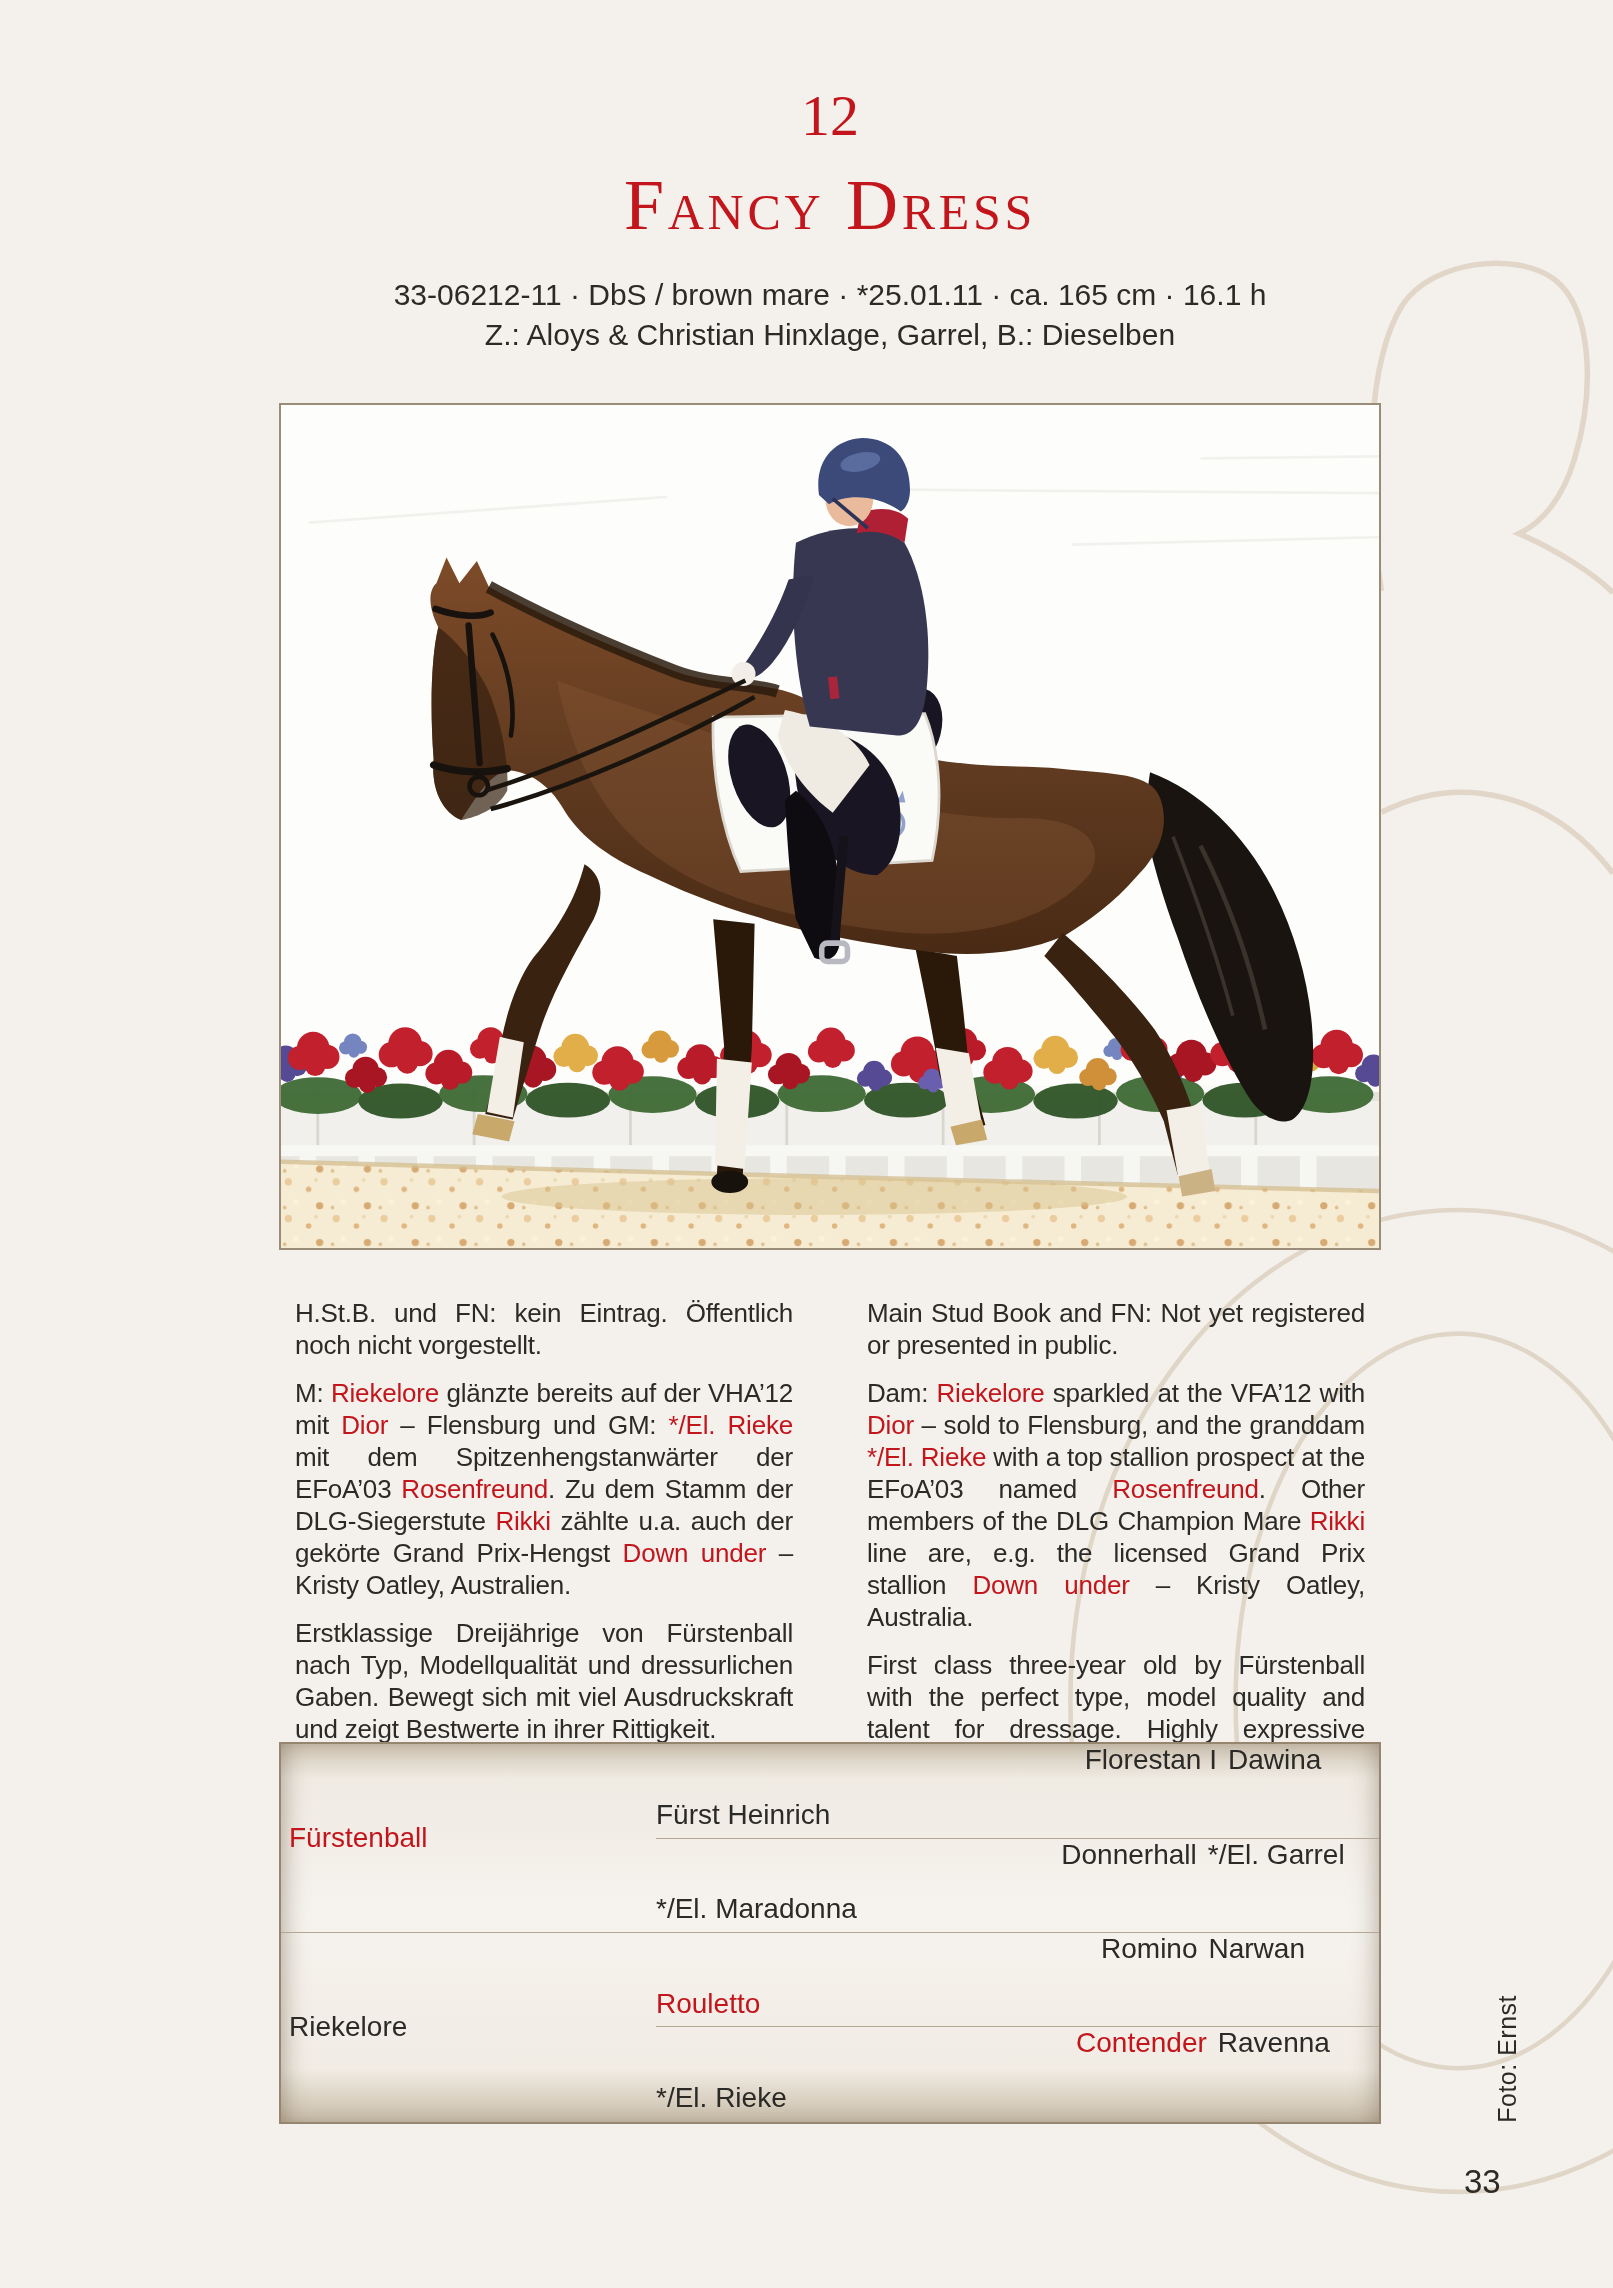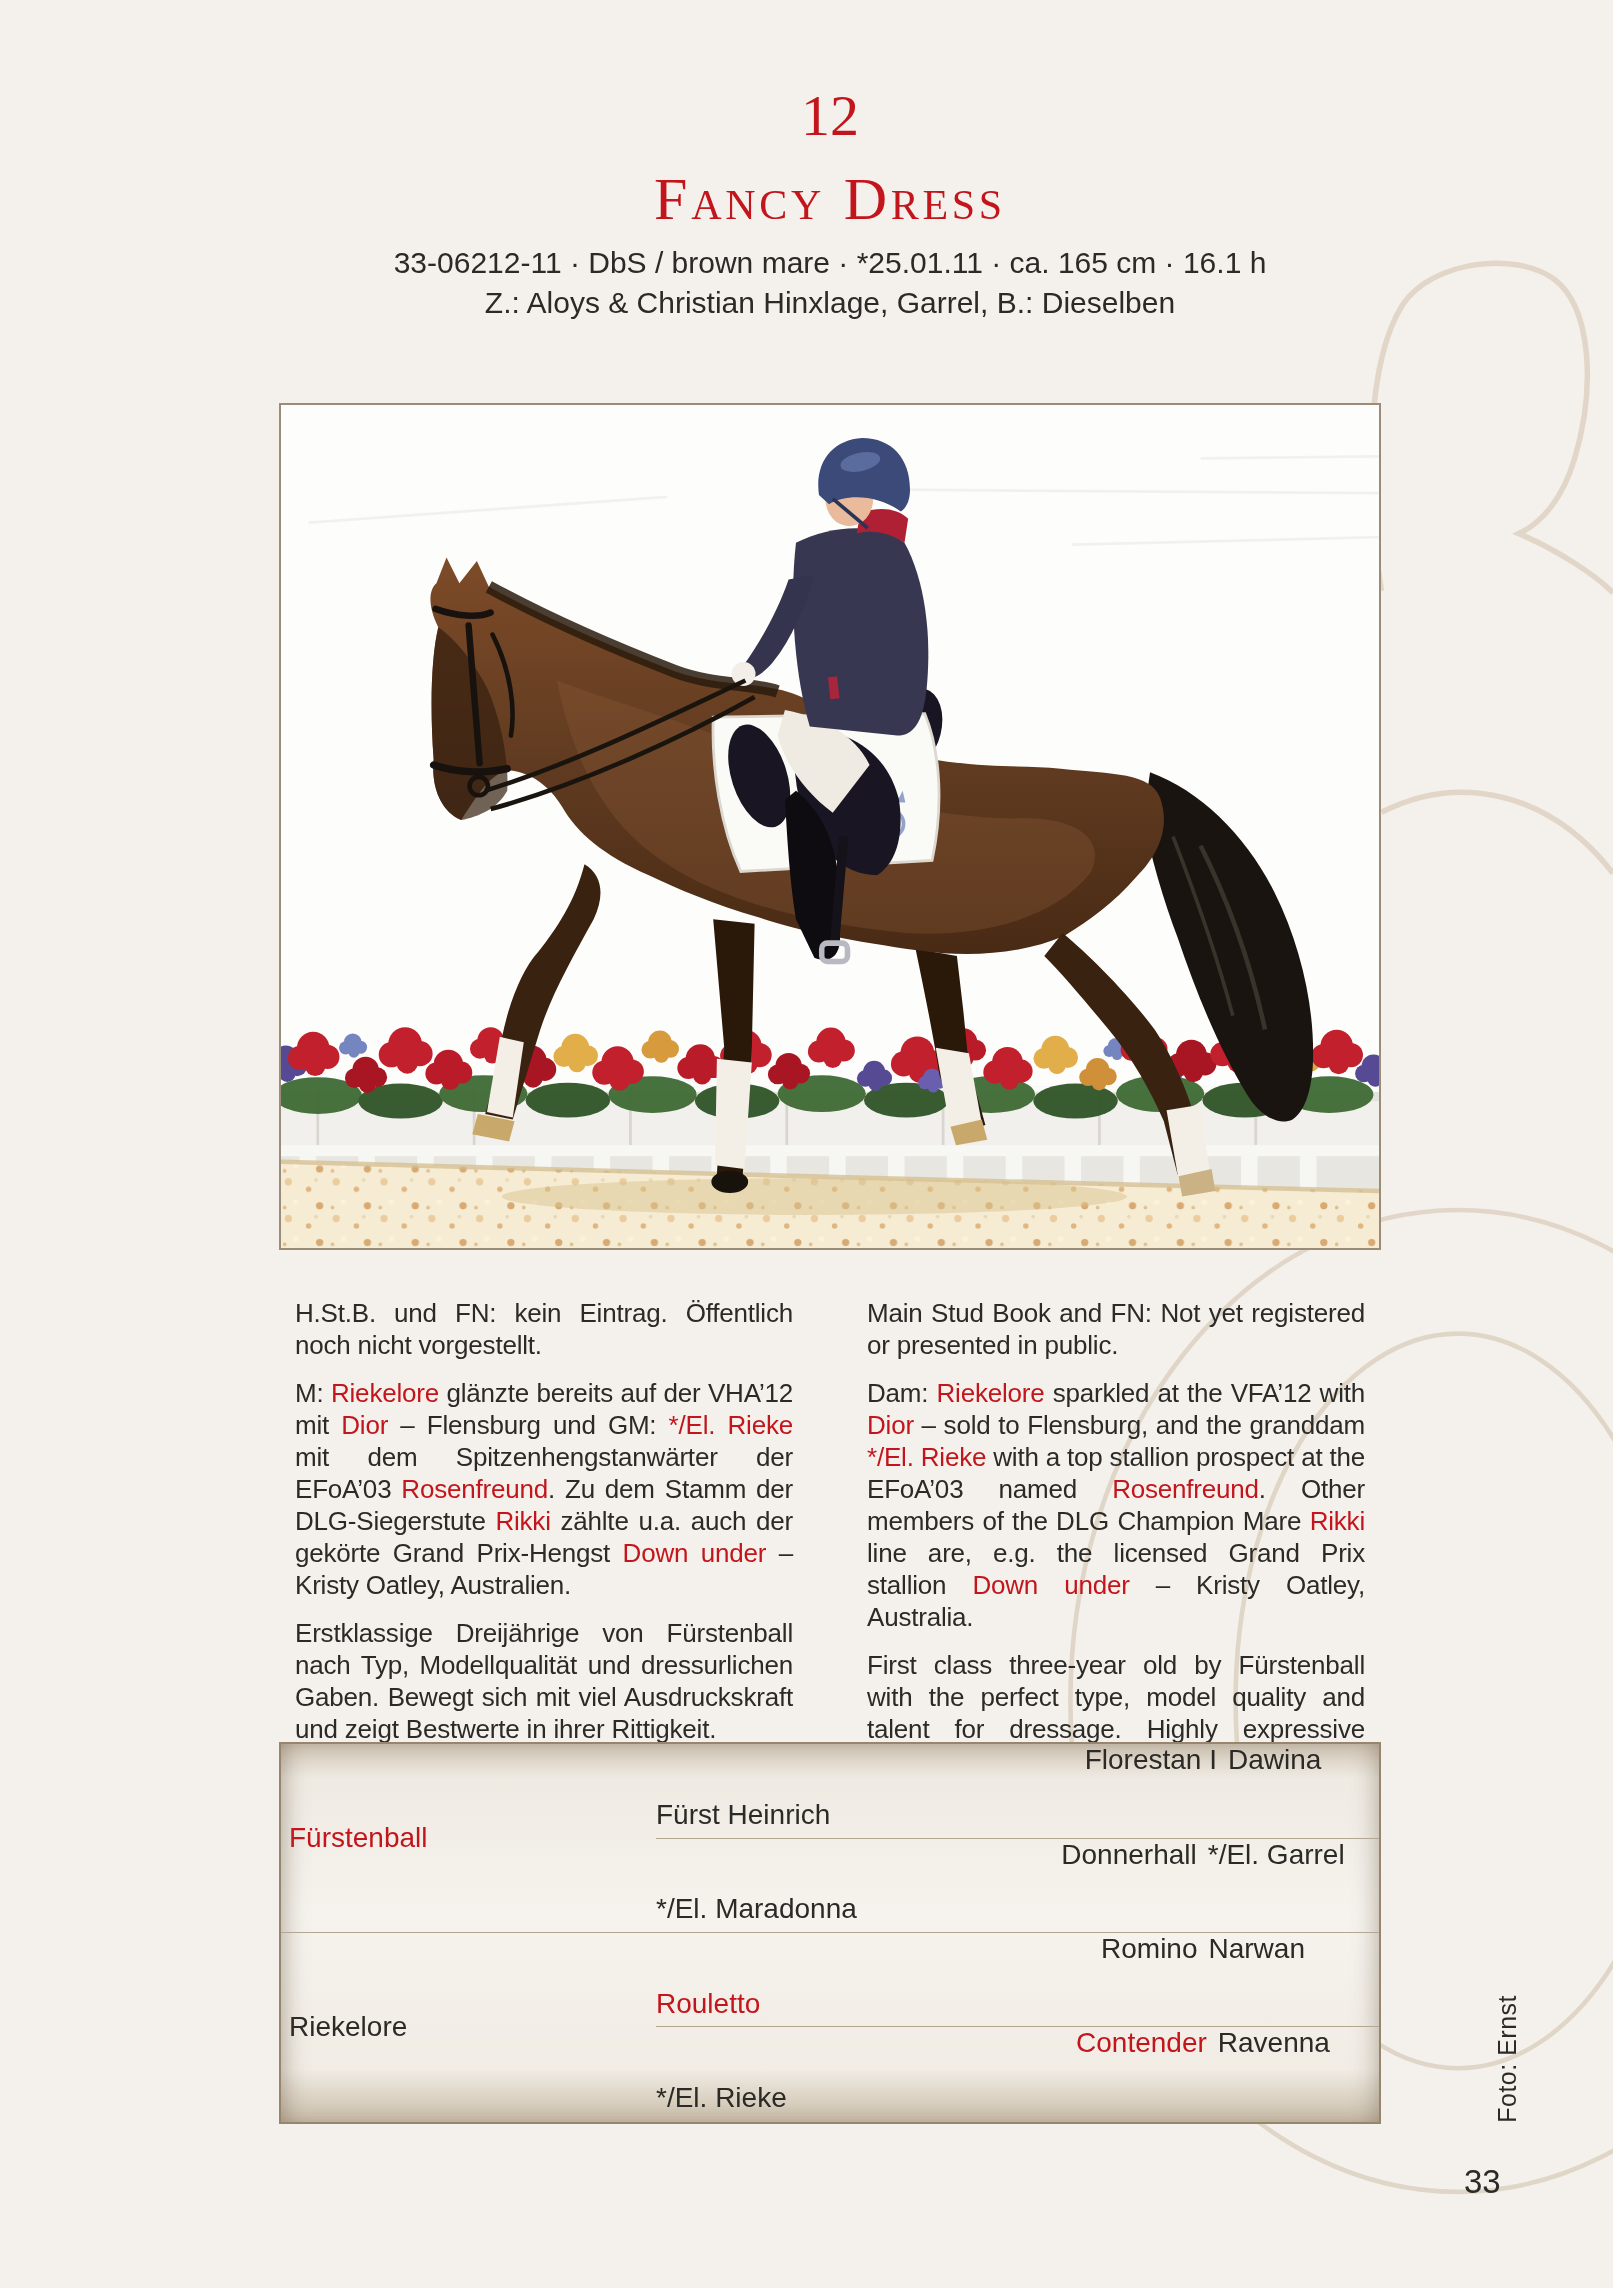--- a/index.html
+++ b/index.html
@@ -22,24 +22,24 @@
   #watermark{position:absolute;inset:0;z-index:0;}
   
   .page{position:absolute;inset:0;z-index:1;}
   .header{position:absolute;left:279px;top:87px;width:1102px;text-align:center;}
   .catalog-number{
     font-family:"Liberation Serif",serif;font-size:58px;line-height:1;
     color:var(--red);
   }
   .title{
     margin:24px 0 0;font-family:"Liberation Serif",serif;font-weight:normal;
-    font-variant:small-caps;font-size:60px;line-height:1;letter-spacing:3.7px;
+    font-variant:small-caps;font-size:72px;line-height:1;letter-spacing:3.7px;
     color:var(--red);
   }
-  .info-line{margin-top:14px;font-size:30px;line-height:40px;}
+  .info-line{margin-top:34px;font-size:30px;line-height:40px;}
   .breeder-line{font-size:30px;line-height:40px;}
   
   .photo{
     position:absolute;left:279px;top:403px;width:1102px;height:847px;
     border:2.8px solid #9b8b79;background:#fdfdfb;margin:0;
   }
   .photo svg{display:block;width:100%;height:100%;}
   
   .cols{
     position:absolute;left:279px;top:1281px;width:1102px;

